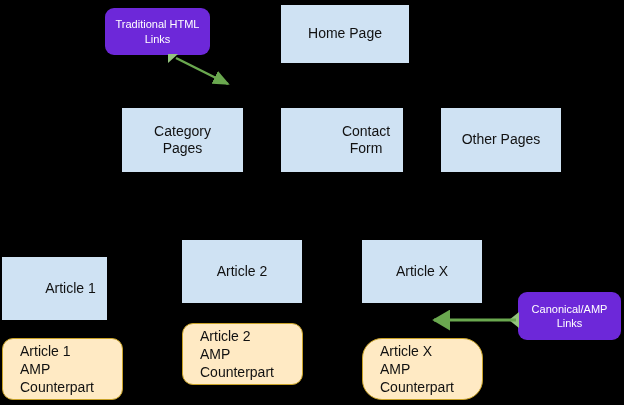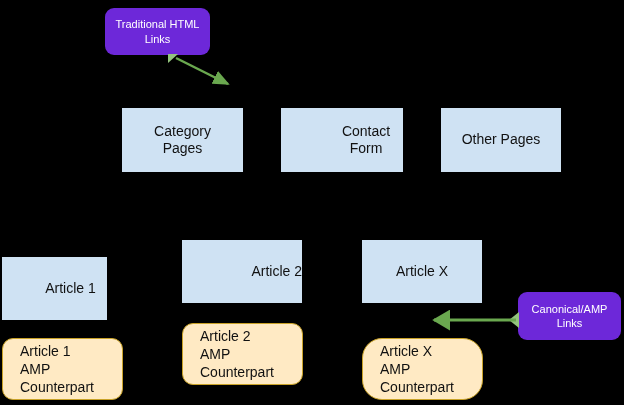--- a/index.html
+++ b/index.html
@@ -67,38 +67,41 @@
     width: 624px;
     height: 405px;
     pointer-events: none;
   }
 </style>
 </head>
 <body>
 
 <div id="diagram-canvas">
 
+  <div class="node node-page" style="left:281px; top:5px; width:128px; height:58px;">
+    <span>Home Page</span>
+  </div>
 
   <div class="node node-page" style="left:122px; top:108px; width:121px; height:64px;">
     <span style="display:block; max-width:80px;">Category Pages</span>
   </div>
 
   <div class="node node-page" style="left:281px; top:108px; width:122px; height:64px;padding-left:48px;">
     <span>Contact Form</span>
   </div>
 
   <div class="node node-page" style="left:441px; top:108px; width:120px; height:64px;">
     <span>Other Pages</span>
   </div>
 
   <div class="node node-page" style="left:2px; top:257px; width:105px; height:63px;padding-left:32px;">
     <span>Article 1</span>
   </div>
 
-  <div class="node node-page" style="left:182px; top:240px; width:120px; height:63px;justify-content:flex-end;">
+  <div class="node node-page" style="left:182px; top:240px; width:120px; height:63px;">
     <span>Article 2</span>
   </div>
 
   <div class="node node-page" style="left:362px; top:240px; width:120px; height:63px;">
     <span>Article X</span>
   </div>
 
   <div class="node node-amp" style="left:2px; top:338px; width:121px; height:62px;">
     <span style="display:block; max-width:72px;">Article 1 AMP Counterpart</span>
   </div>

